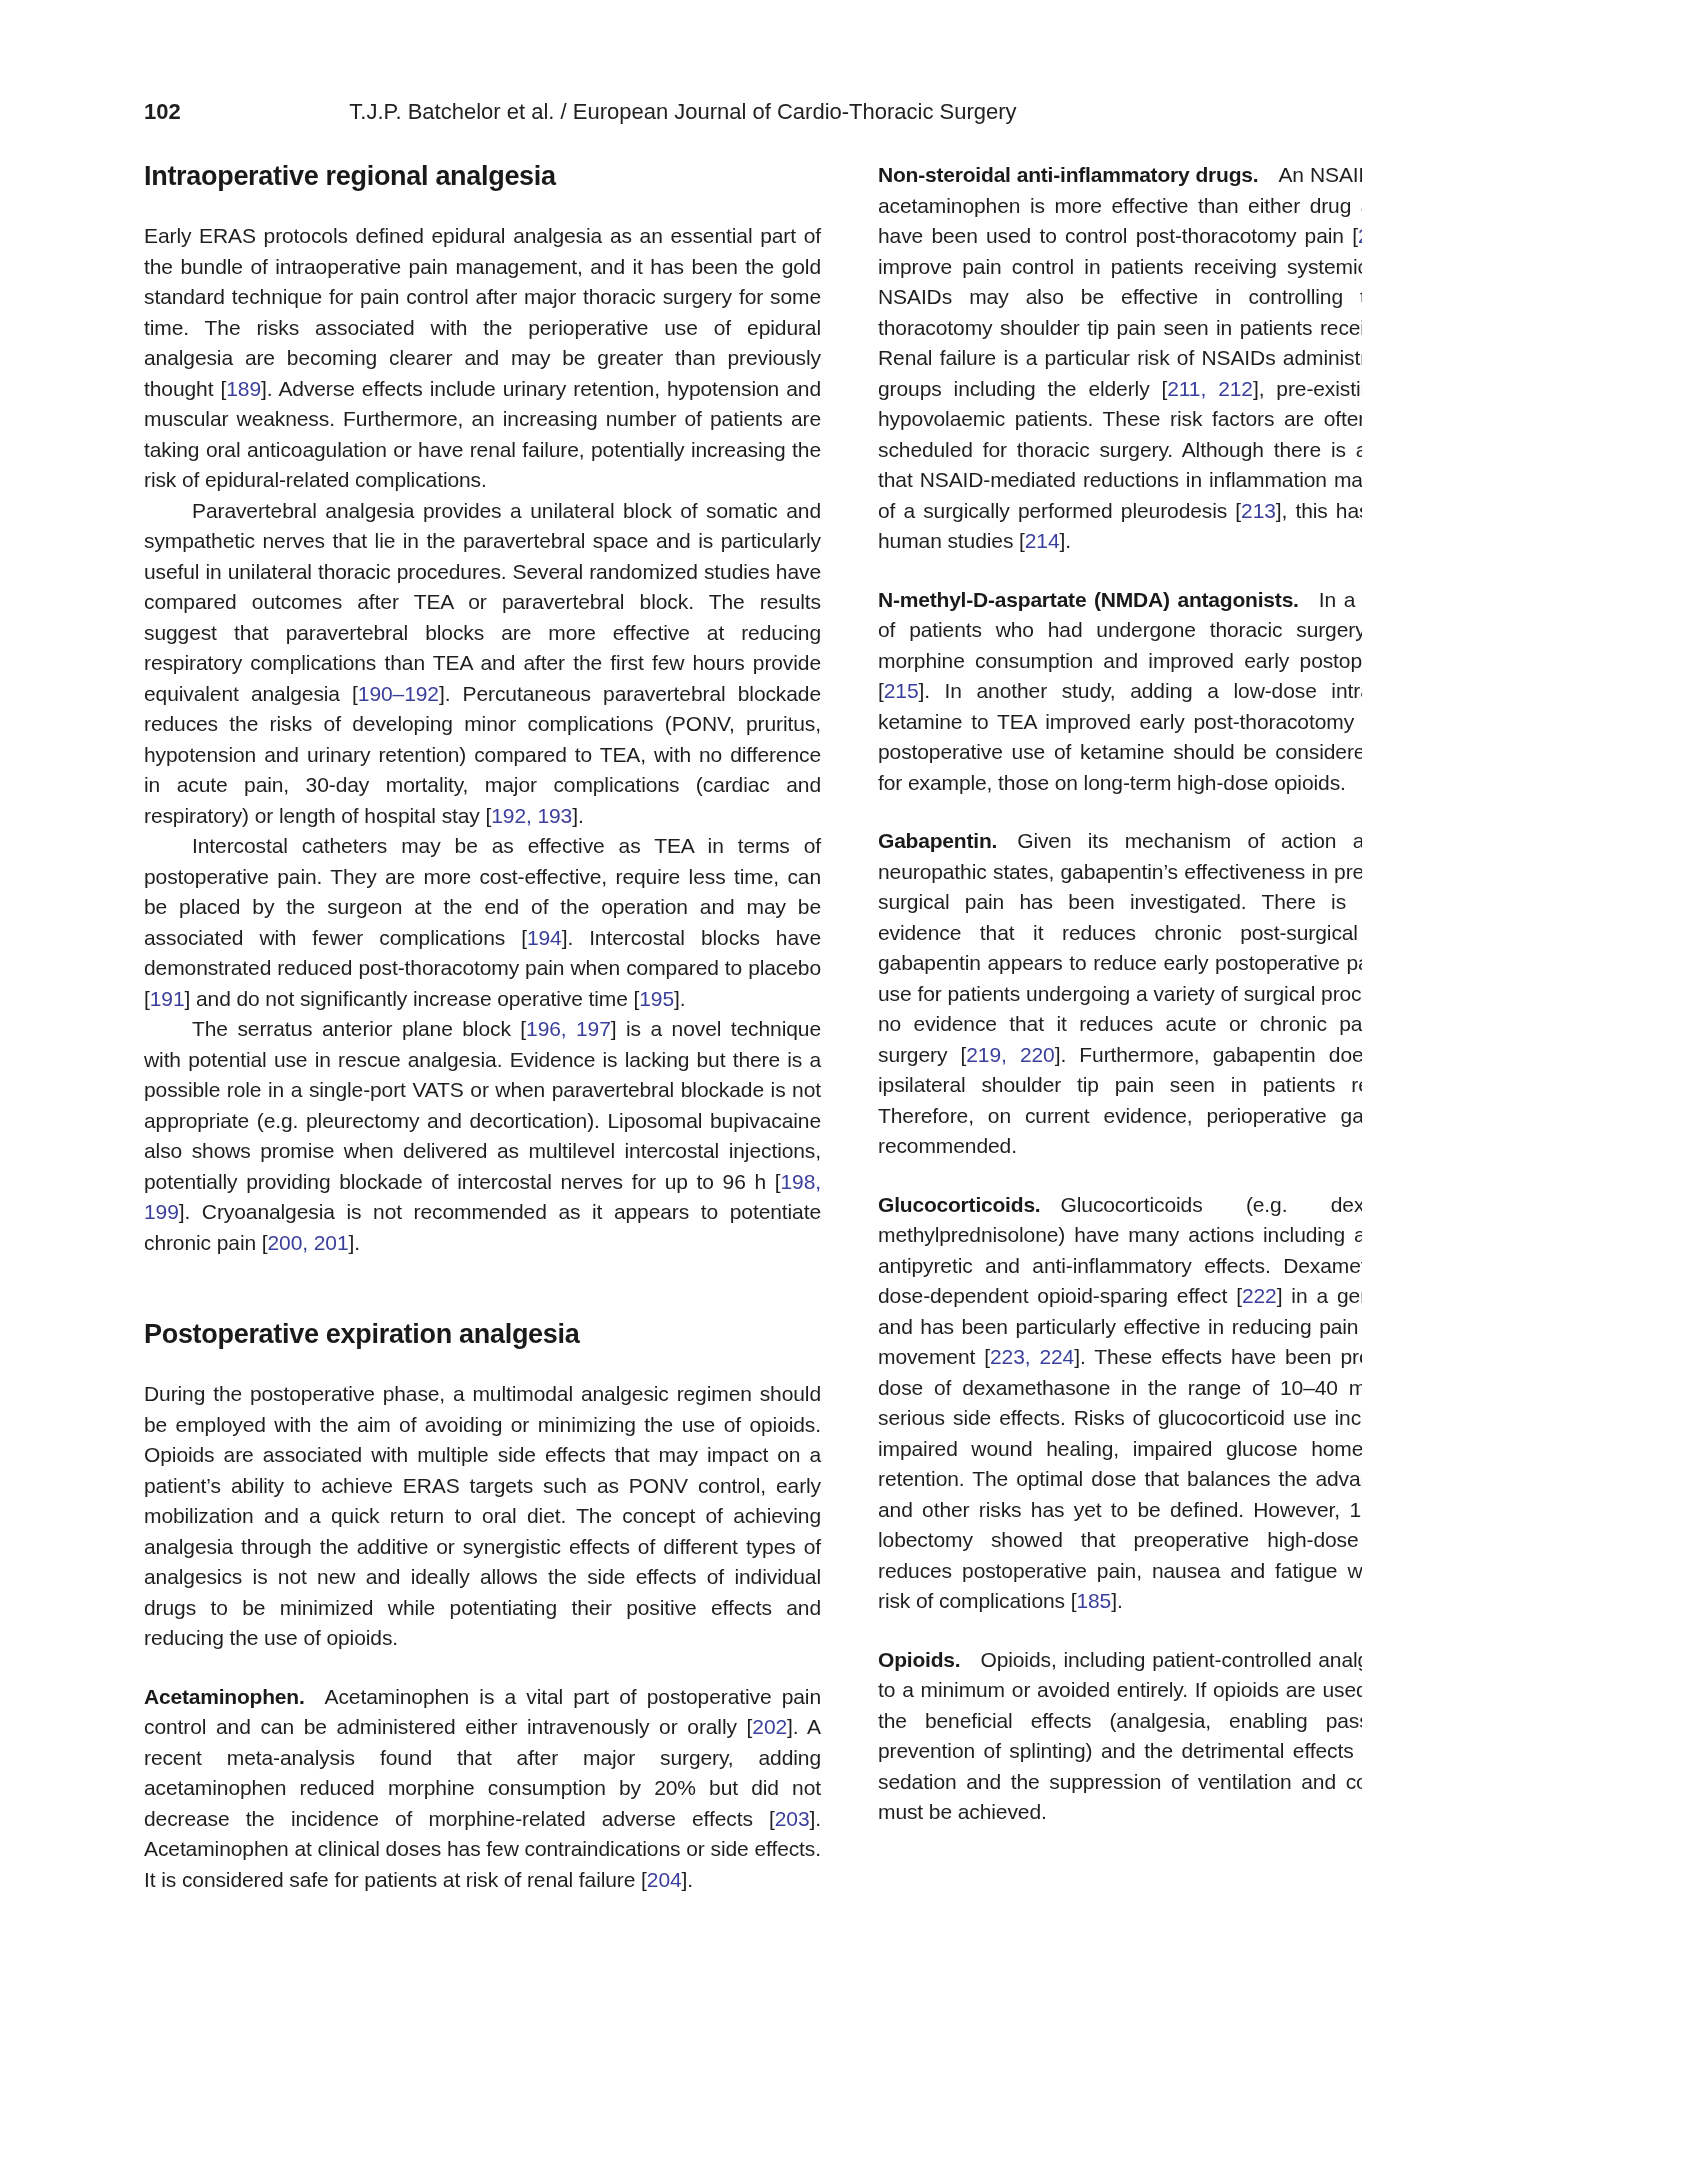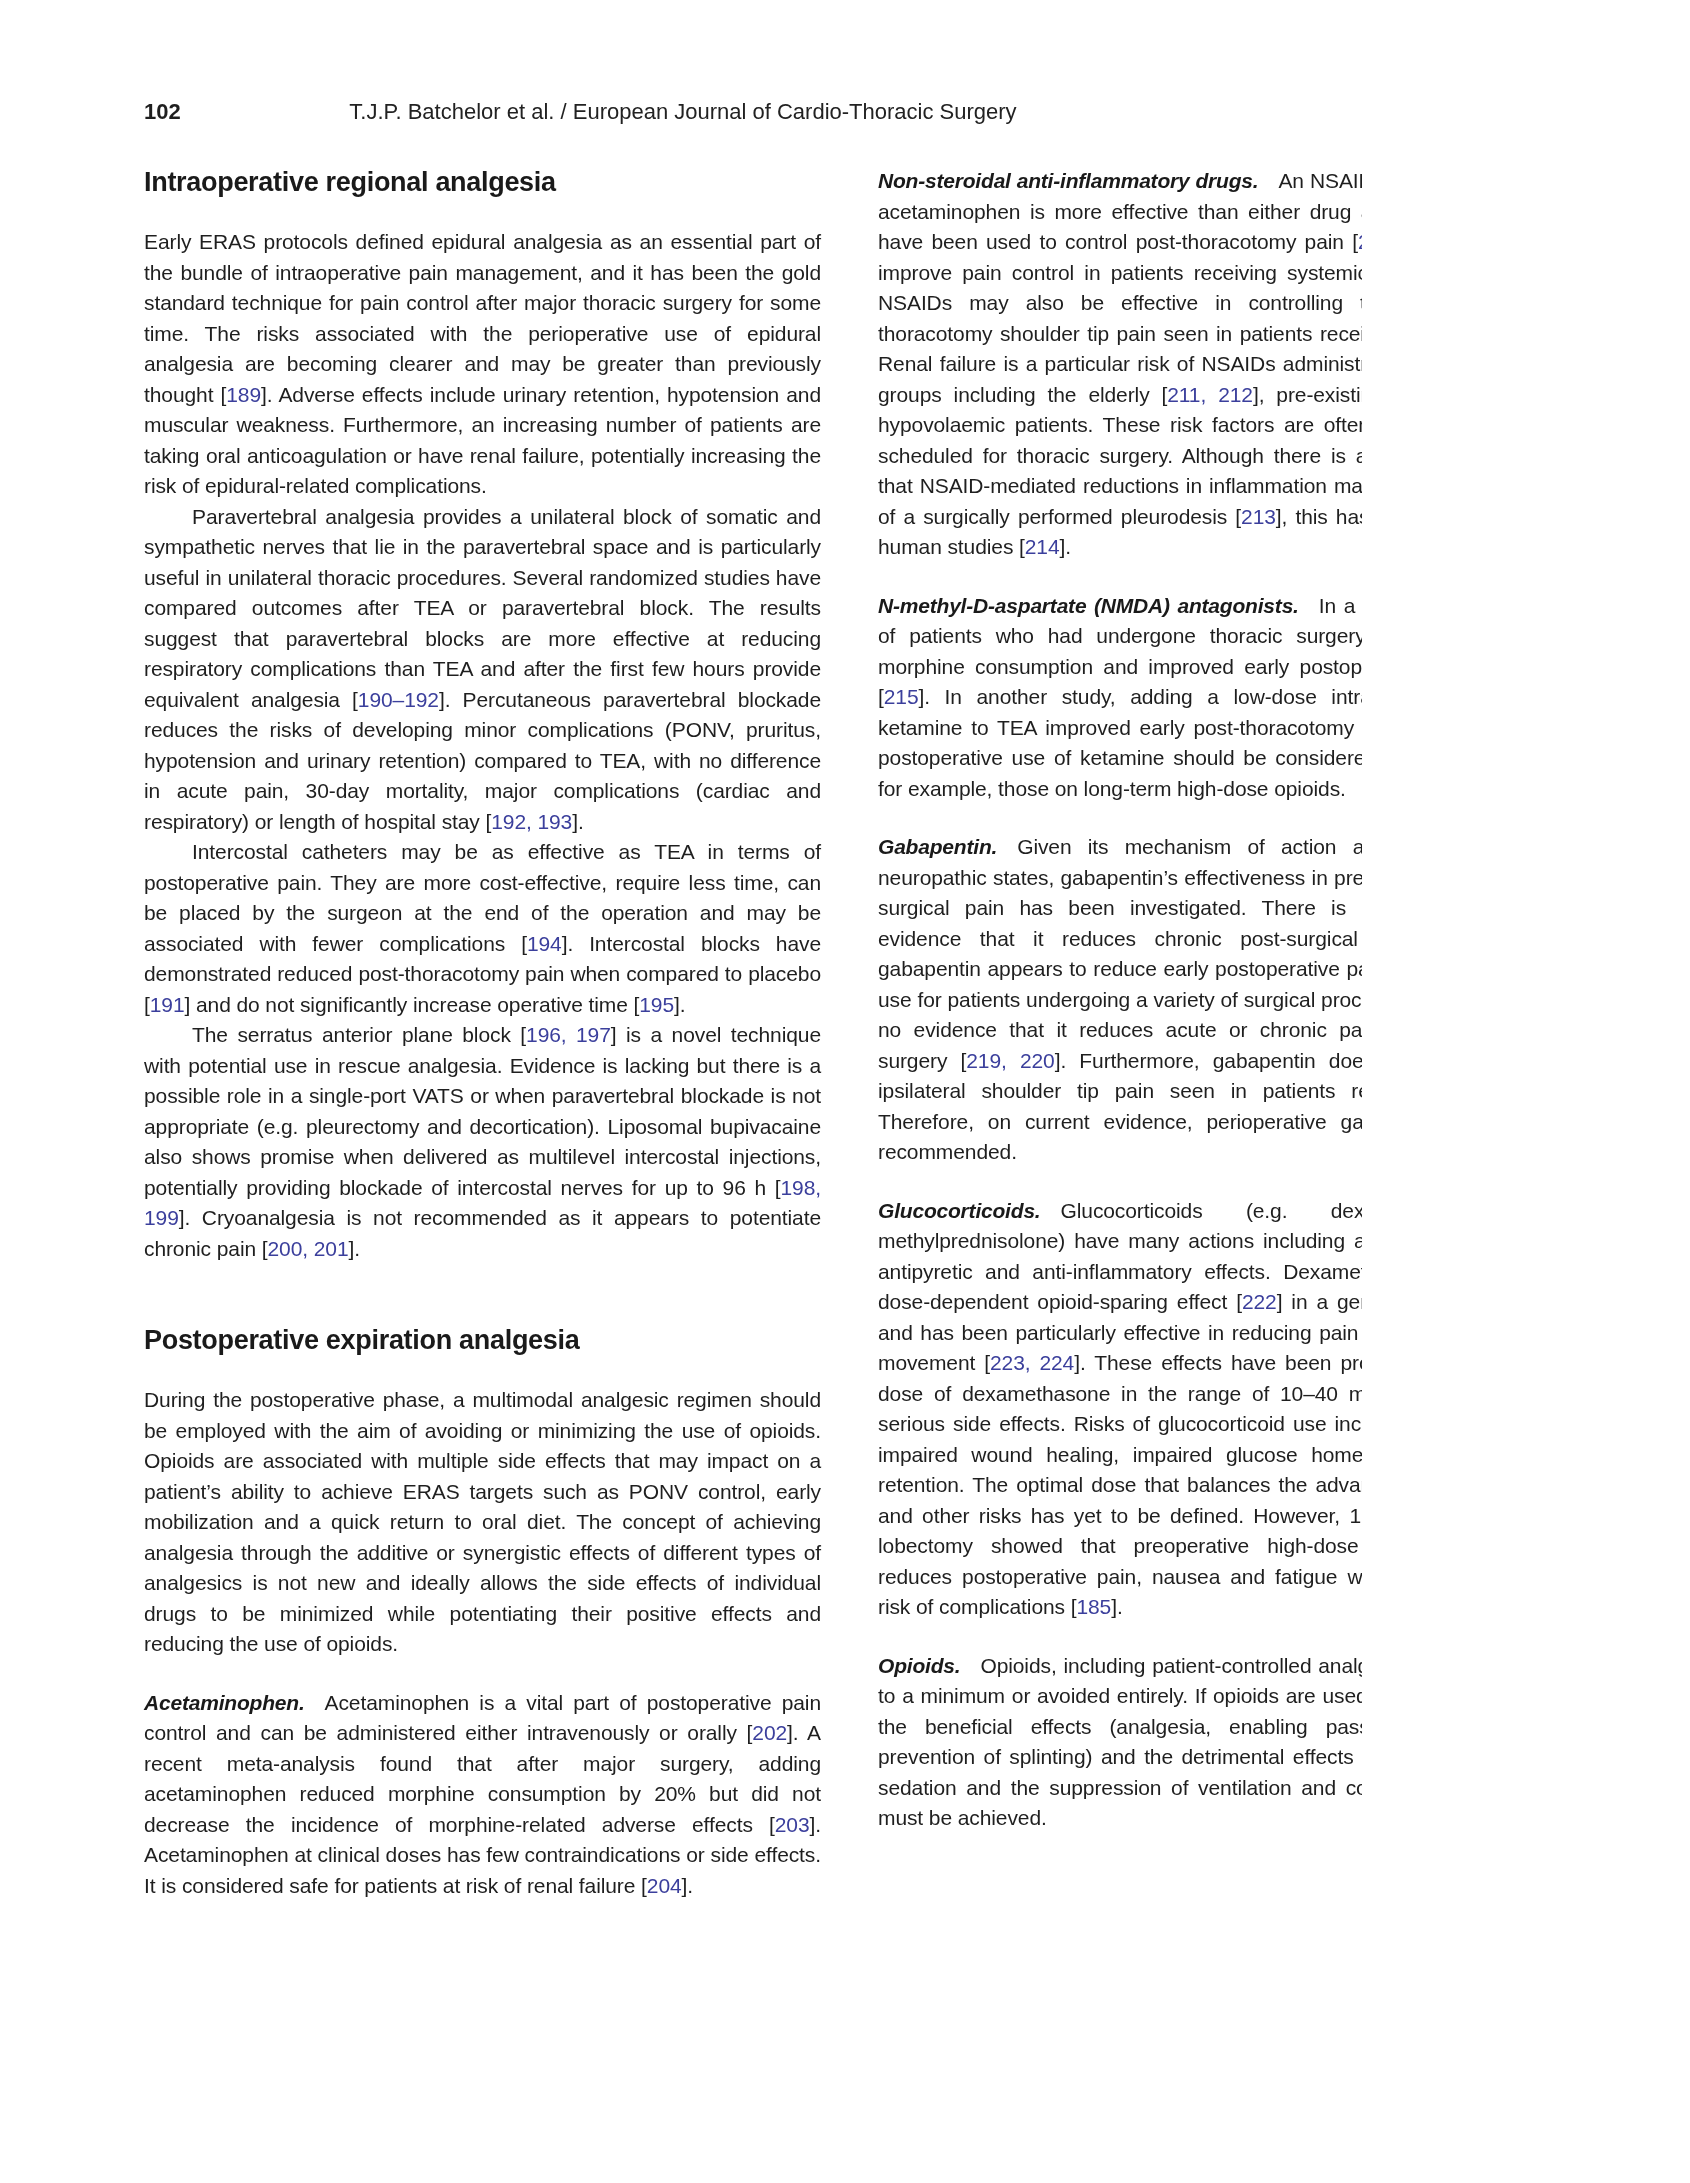--- a/index.html
+++ b/index.html
@@ -22,25 +22,25 @@
   }
   .col-left{left:144px;width:677px;}
   .col-right{left:878px;width:679px;}
   h2.section-heading{
     font-size:27px;line-height:32px;font-weight:bold;
     margin:60px 0 29px 0;
     letter-spacing:-0.3px;
     text-align:left;
     color:#1a1a1a;
   }
-  .col > :first-child{margin-top:10px;}
+  .col > :first-child{margin-top:4px;}
   p.body-para{margin:0;padding:0;}
   p.indent{text-indent:48px;}
   p.block-gap{margin-top:28px;}
-  .runin-label{font-weight:bold;font-style:italic;padding-right:20px;letter-spacing:-0.2px;color:#1a1a1a;}
+  .runin-label{font-weight:bold;padding-right:20px;letter-spacing:-0.2px;color:#1a1a1a;}
   .cite{color:#3b3f9c;}
 </style>
 </head>
 <body>
 
 <div class="page">
 
   <div class="header">
     <span class="page-number">102</span>
     <span class="running-title">T.J.P. Batchelor et al. / European Journal of Cardio-Thoracic Surgery</span>

